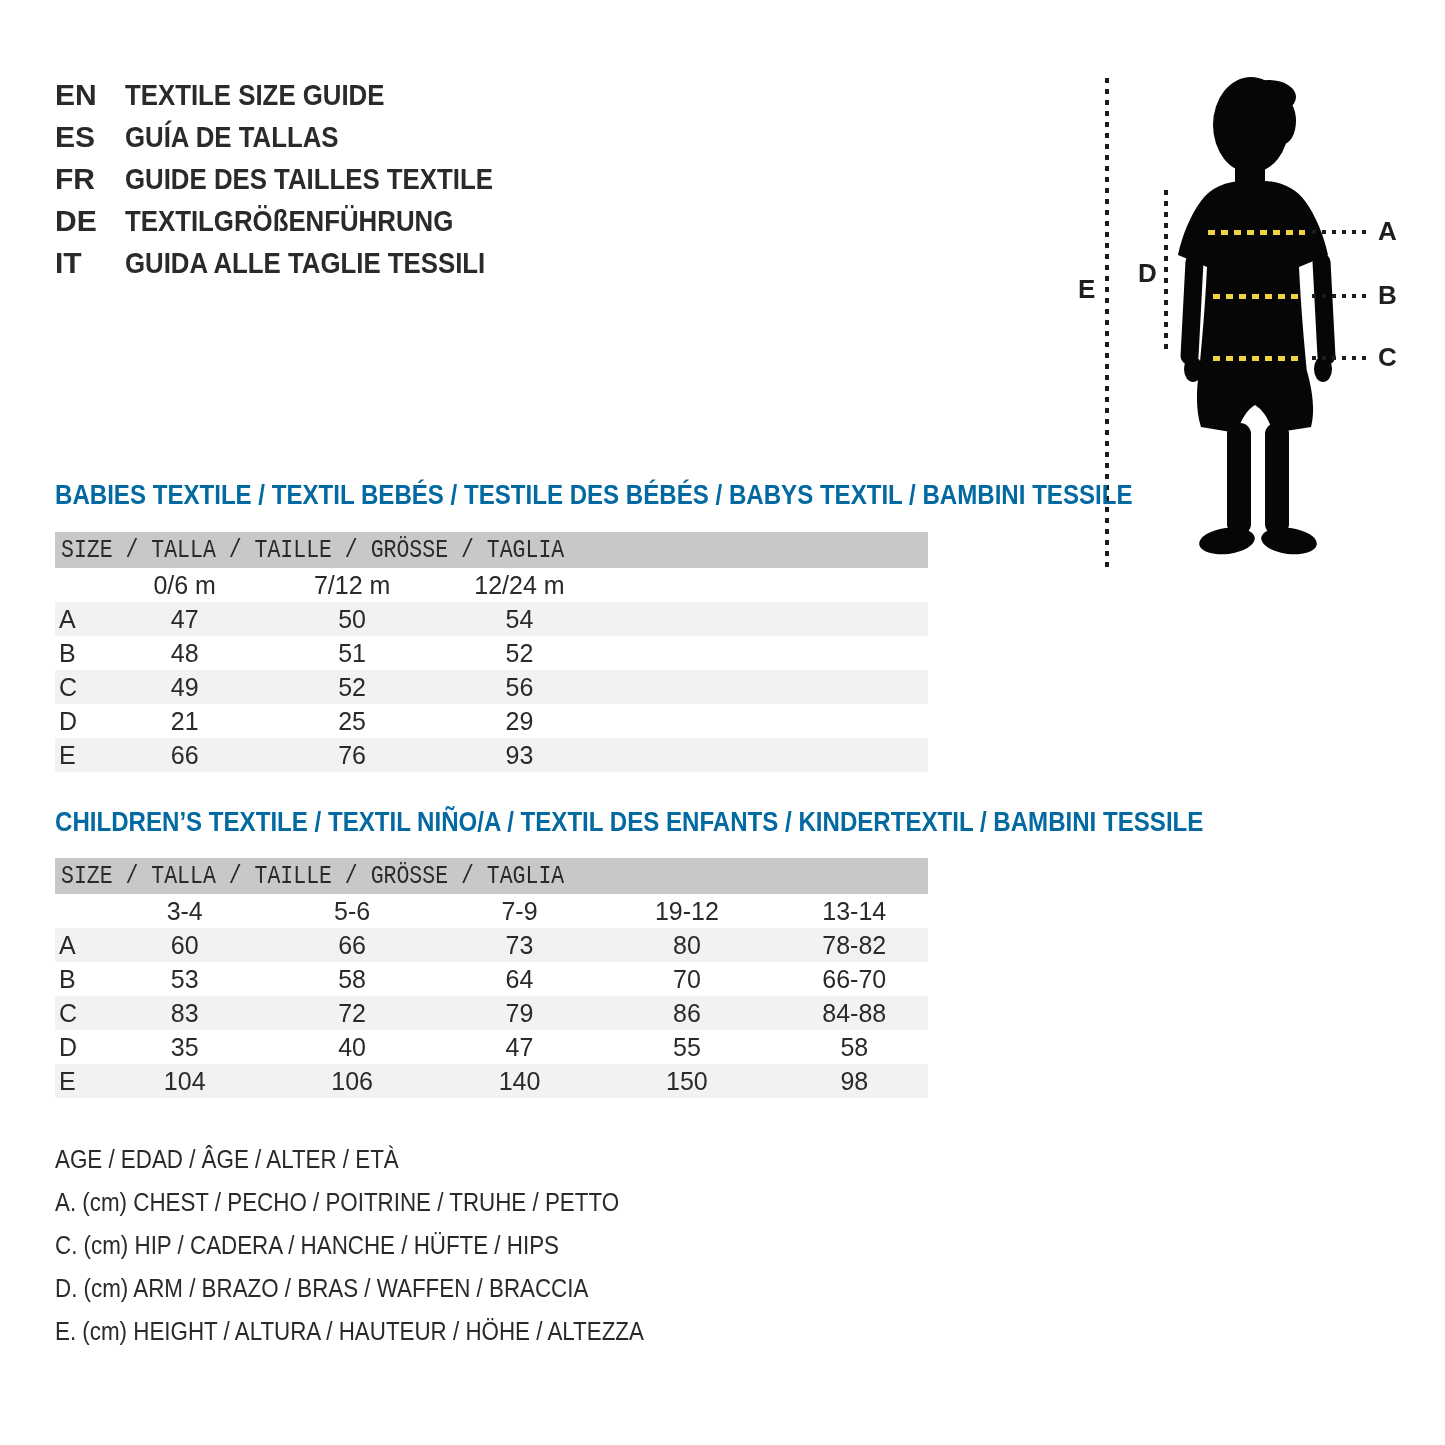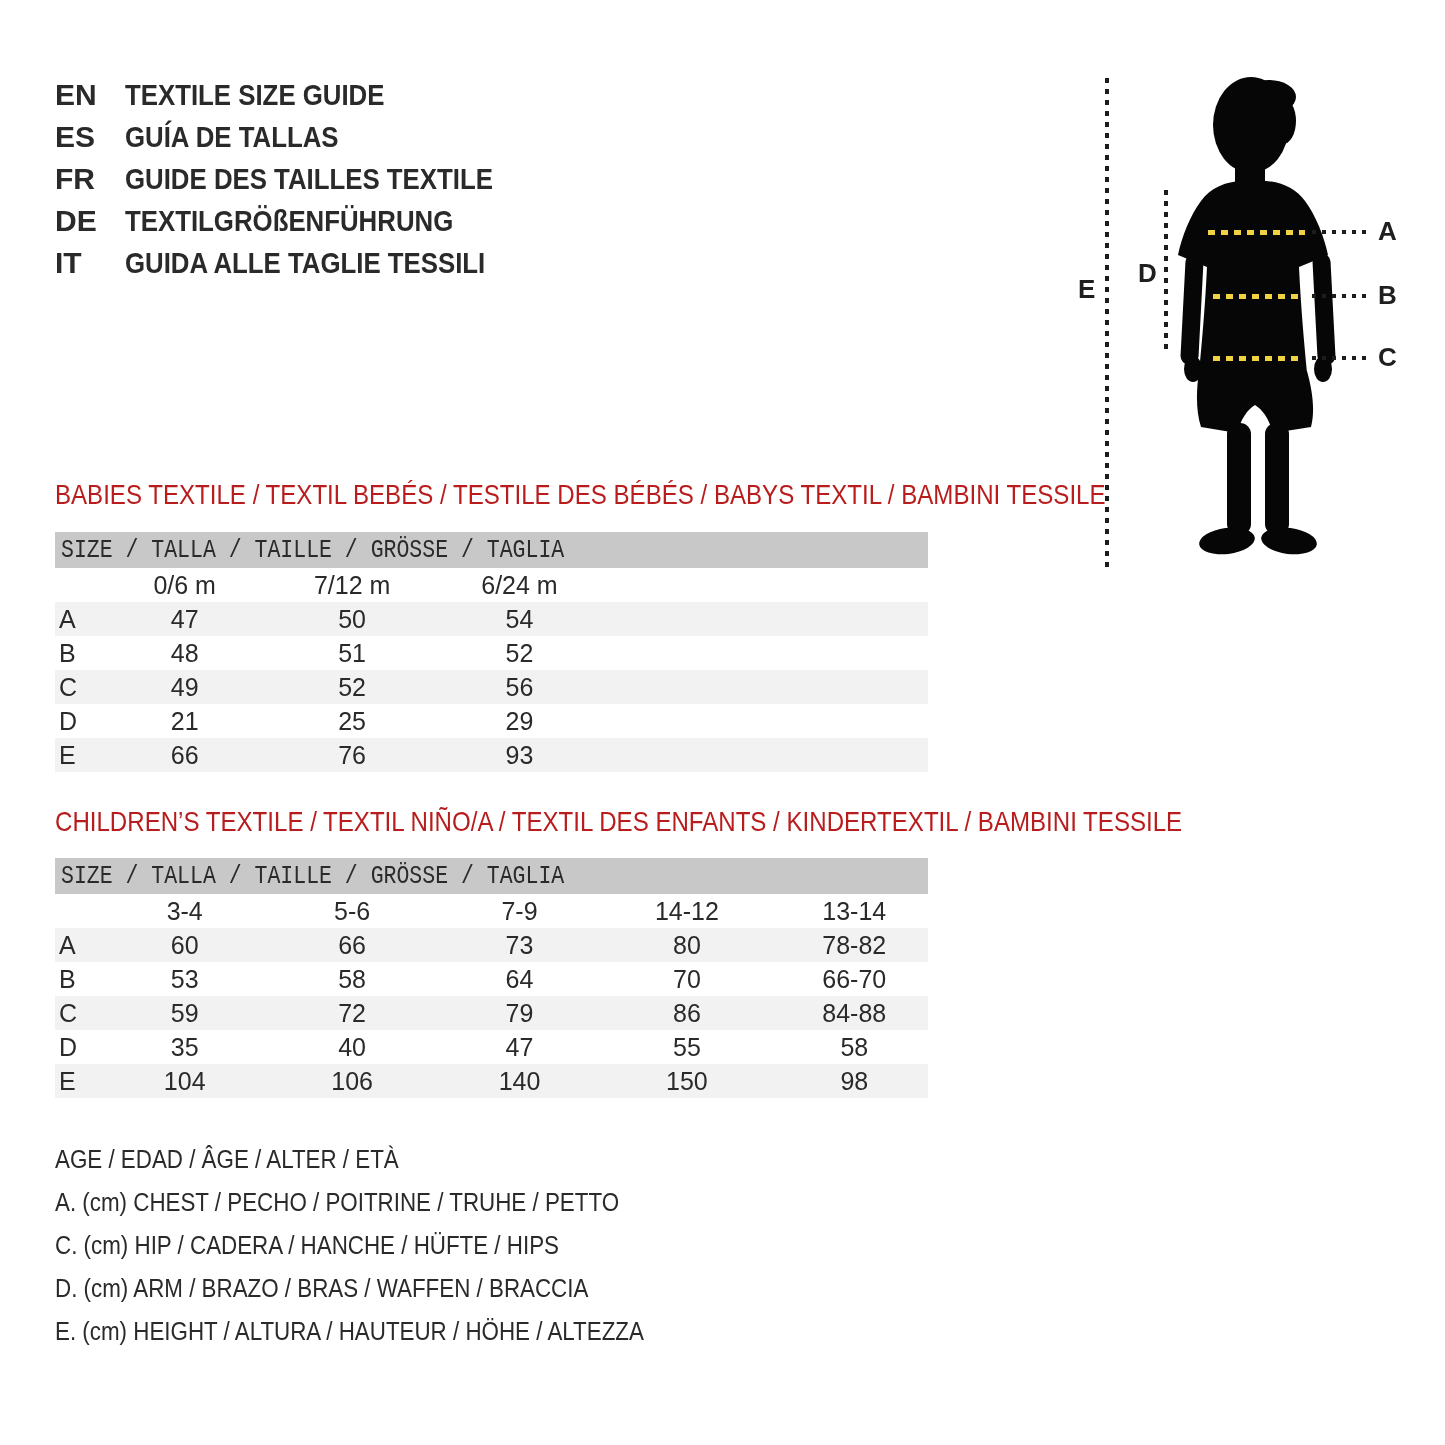--- a/index.html
+++ b/index.html
@@ -22,21 +22,21 @@
   .vdots-e { left:55px; top:8px;  height:492px; }
   .vdots-d { left:114px; top:120px; height:162px; }
   .hdash-y { position:absolute; height:5px;
     background:repeating-linear-gradient(90deg,var(--yellow) 0 7px,transparent 7px 13px); }
   .hdots-k { position:absolute; height:4px;
     background:repeating-linear-gradient(90deg,#1c1c1c 0 4px,transparent 4px 10px); }
   .fig-label { position:absolute; font-weight:700; font-size:26px; color:#1f1f1f; }
   .silhouette { position:absolute; left:127px; top:3px; }
 
   
-  .section-title { position:absolute; left:55px; font-weight:400; font-size:28px; color:#b91c1c; }
+  .section-title { position:absolute; left:55px; font-weight:700; font-size:28px; color:#0369a1; }
 
   
   .size-table { position:absolute; left:55px; width:873px; font-size:25px; }
   .band-header { height:36px; background:#c8c8c8; display:flex; align-items:center; padding-left:6px;font-family:Liberation Mono, monospace; }
   .trow { display:grid; grid-template-columns:36px repeat(5,1fr); height:34px; align-items:center;gap:20px; }
   .trow .rlabel { padding-left:4px; }
   .trow .cell { text-align:center; }
   .stripe { background:#f2f2f2; }
 
   
@@ -117,21 +117,21 @@
 </div>
 
 <div class="size-table" style="top:532px;">
   <div class="band-header">
     <span class="cond">SIZE / TALLA / TAILLE / GRÖSSE / TAGLIA</span>
   </div>
   <div class="trow">
     <span class="rlabel"></span>
     <span class="cell">0/6 m</span>
     <span class="cell">7/12 m</span>
-    <span class="cell">6/24 m</span>
+    <span class="cell">12/24 m</span>
     <span class="cell"></span>
       <span class="cell"></span>
   </div>
   <div class="trow stripe">
     <span class="rlabel">A</span>
     <span class="cell">47</span>
     <span class="cell">50</span>
     <span class="cell">54</span>
     <span class="cell"></span>
       <span class="cell"></span>
@@ -176,42 +176,42 @@
 
 <div class="size-table" style="top:858px;">
   <div class="band-header">
     <span class="cond">SIZE / TALLA / TAILLE / GRÖSSE / TAGLIA</span>
   </div>
   <div class="trow">
     <span class="rlabel"></span>
     <span class="cell">3-4</span>
     <span class="cell">5-6</span>
     <span class="cell">7-9</span>
-    <span class="cell">14-12</span>
+    <span class="cell">19-12</span>
     <span class="cell">13-14</span>
   </div>
   <div class="trow stripe">
     <span class="rlabel">A</span>
     <span class="cell">60</span>
     <span class="cell">66</span>
     <span class="cell">73</span>
     <span class="cell">80</span>
     <span class="cell">78-82</span>
   </div>
   <div class="trow">
     <span class="rlabel">B</span>
     <span class="cell">53</span>
     <span class="cell">58</span>
     <span class="cell">64</span>
     <span class="cell">70</span>
     <span class="cell">66-70</span>
   </div>
   <div class="trow stripe">
     <span class="rlabel">C</span>
-    <span class="cell">59</span>
+    <span class="cell">83</span>
     <span class="cell">72</span>
     <span class="cell">79</span>
     <span class="cell">86</span>
     <span class="cell">84-88</span>
   </div>
   <div class="trow">
     <span class="rlabel">D</span>
     <span class="cell">35</span>
     <span class="cell">40</span>
     <span class="cell">47</span>

